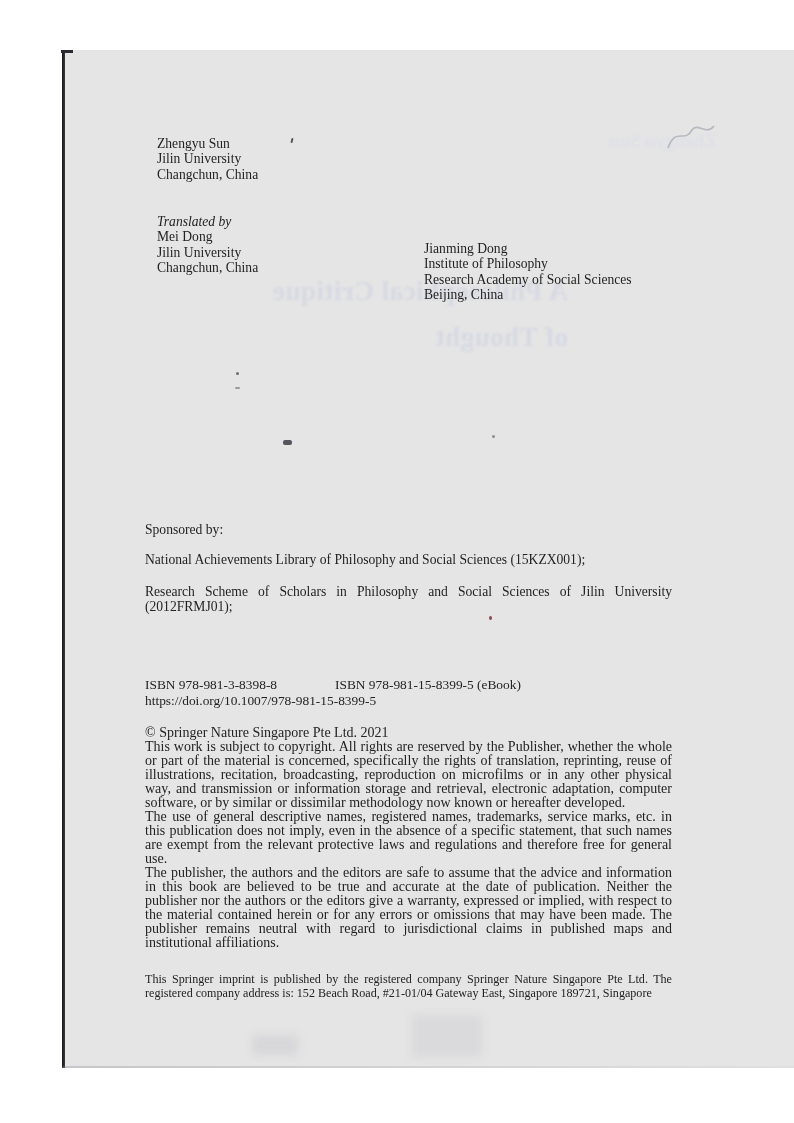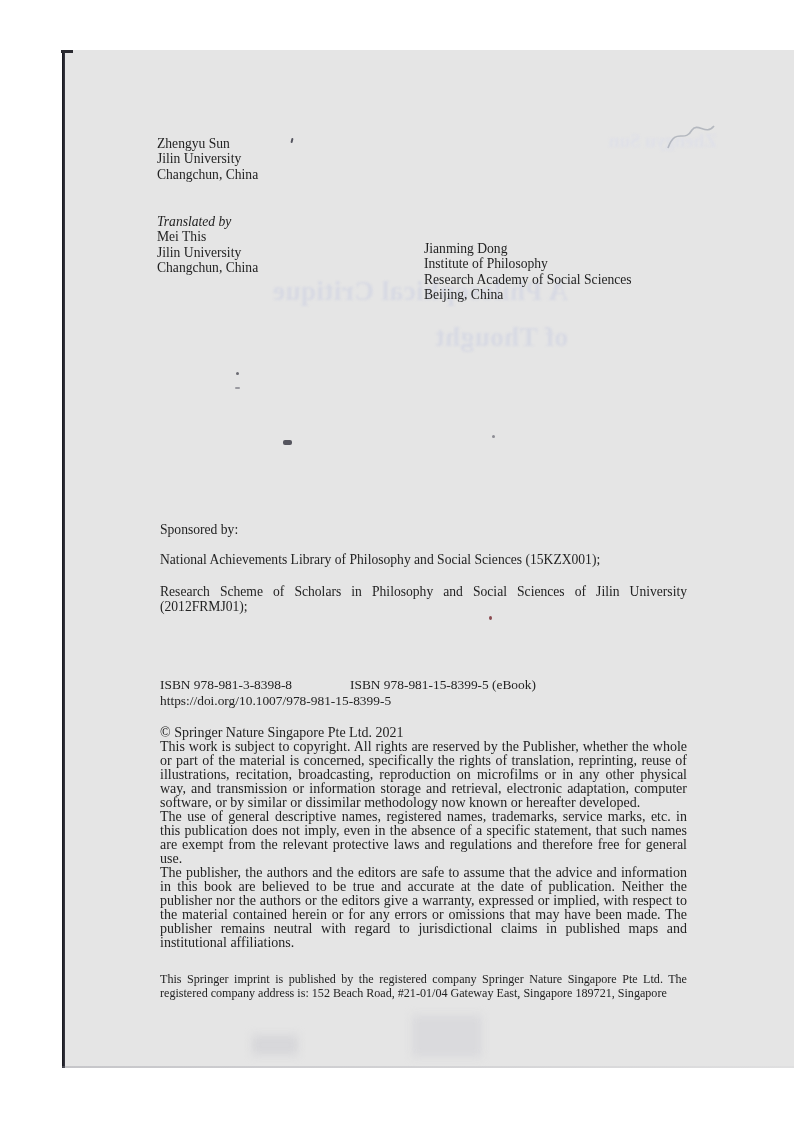--- a/index.html
+++ b/index.html
@@ -13,21 +13,21 @@
   .edge-left-cap{position:absolute;left:-1px;top:0;width:12px;height:3px;background:#2a2a30;}
   .edge-right{position:absolute;right:0;top:0;width:26px;height:1018px;
               background:linear-gradient(to right,rgba(175,175,185,0),rgba(160,160,172,0.55));}
   .edge-bottom{position:absolute;left:0;bottom:0;width:100%;height:2px;
                background:linear-gradient(to right,rgba(140,140,150,.35),rgba(200,200,205,.15));}
 
   .block{position:absolute;}
   .t13{font-size:13.6px;line-height:15.3px;}
   .italic{font-style:italic;}
 
-  .content-col{left:98px;width:527px;}
+  .content-col{left:83px;width:527px;}
 
   .sponsor p{margin:0 0 16.5px 0;font-size:13.6px;line-height:15.6px;text-align:justify;}
   .sponsor .label{text-align:left;margin-bottom:14px;}
 
   .isbn-row{position:relative;height:15px;font-size:13.4px;}
   .isbn-row span{position:absolute;top:0;white-space:nowrap;}
   .isbn-print{left:0;}
   .isbn-ebook{left:190px;}
   .isbn-ebook-label{left:332px;}
   .doi{font-size:13.4px;margin-top:1px;}
@@ -78,21 +78,21 @@
   </div>
 
   <div class="block t13" style="left:95px;top:86px;">
     <div>Zhengyu Sun</div>
     <div>Jilin University</div>
     <div>Changchun, China</div>
   </div>
 
   <div class="block t13" style="left:95px;top:164px;">
     <div class="italic">Translated by</div>
-    <div>Mei This</div>
+    <div>Mei Dong</div>
     <div>Jilin University</div>
     <div>Changchun, China</div>
   </div>
 
   <div class="block t13" style="left:362px;top:191px;">
     <div>Jianming Dong</div>
     <div>Institute of Philosophy</div>
     <div>Research Academy of Social Sciences</div>
     <div>Beijing, China</div>
   </div>

